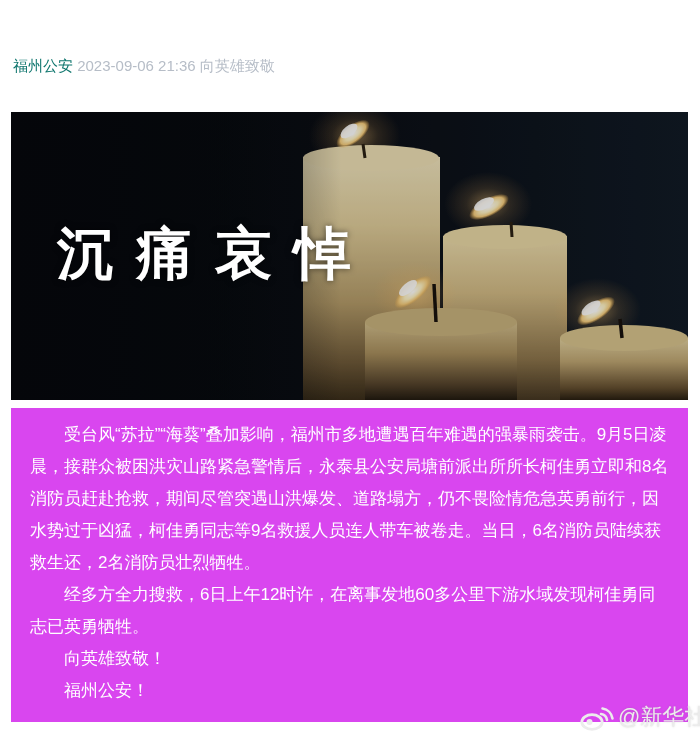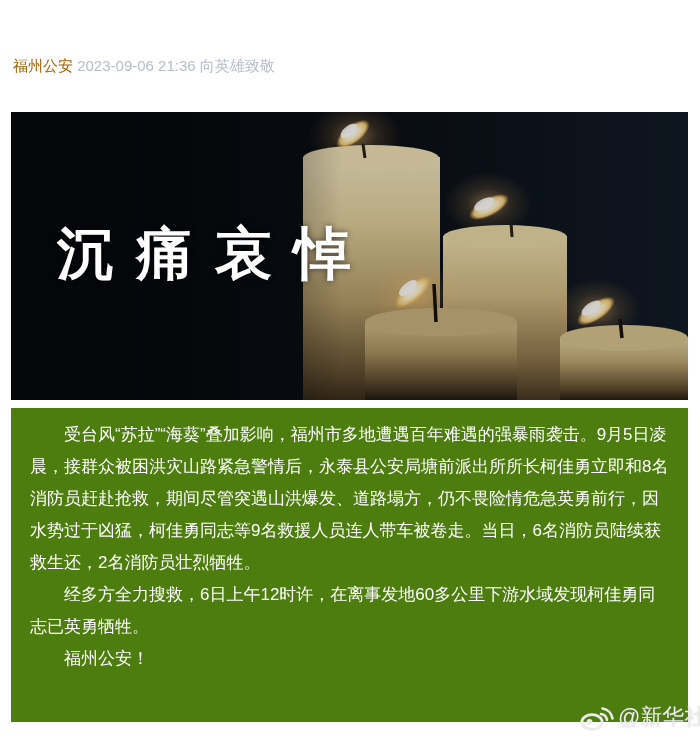--- a/index.html
+++ b/index.html
@@ -3,33 +3,33 @@
 <meta charset="utf-8">
 <style>
   html,body{margin:0;padding:0;background:#fff;}
   .page{position:relative;width:700px;height:740px;background:#ffffff;overflow:hidden;
         font-family:"Liberation Sans","DejaVu Sans",sans-serif;}
 
   .title{position:absolute;left:13px;top:10px;width:672px;margin:0;
          font-size:23px;font-weight:700;color:#161616;letter-spacing:.5px;line-height:30px;}
 
   .meta{position:absolute;left:13px;top:56px;font-size:15px;line-height:20px;white-space:nowrap;}
-  .author{color:#a16207;text-decoration:none;}
+  .author{color:#0f766e;text-decoration:none;}
   .meta-sub{color:#b6bdc7;}
 
   .memorial{position:absolute;left:11px;top:112px;width:677px;height:288px;
             background:#000000;overflow:hidden;}
   .memorial svg{position:absolute;left:0;top:0;}
   .caption{position:absolute;left:46px;top:104px;margin:0;
            font-family:"DejaVu Serif","Liberation Serif",serif;font-weight:700;
            font-size:57px;color:#ffffff;letter-spacing:22px;white-space:nowrap;
            text-shadow:0 0 6px rgba(0,0,0,.6);}
 
   .content{position:absolute;left:11px;top:408px;width:677px;height:314px;
-           box-sizing:border-box;background:#4d7c0f;padding:11px 19px 16px 19px;}
+           box-sizing:border-box;background:#d946ef;padding:11px 19px 16px 19px;}
   .content p{margin:0;text-indent:2em;color:#ffffff;font-size:17px;line-height:32px;
              letter-spacing:0;}
 
   .watermark{position:absolute;left:580px;top:702px;display:flex;align-items:center;
              gap:4px;color:#ececec;font-size:22px;line-height:30px;white-space:nowrap;
              text-shadow:0 0 2px rgba(120,120,120,.35);}
   .watermark svg{display:block;}
 </style>
 </head>
 <body>
@@ -132,20 +132,21 @@
 
       <rect x="0" y="0" width="330" height="288" fill="url(#leftVignette)"></rect>
       <rect x="0" y="0" width="677" height="288" fill="#06080c" opacity="0.18"></rect>
     </svg>
     <p class="caption">沉痛哀悼</p>
   </div>
 
   <div class="content">
     <p>受台风“苏拉”“海葵”叠加影响，福州市多地遭遇百年难遇的强暴雨袭击。9月5日凌晨，接群众被困洪灾山路紧急警情后，永泰县公安局塘前派出所所长柯佳勇立即和8名消防员赶赴抢救，期间尽管突遇山洪爆发、道路塌方，仍不畏险情危急英勇前行，因水势过于凶猛，柯佳勇同志等9名救援人员连人带车被卷走。当日，6名消防员陆续获救生还，2名消防员壮烈牺牲。</p>
     <p>经多方全力搜救，6日上午12时许，在离事发地60多公里下游水域发现柯佳勇同志已英勇牺牲。</p>
+    <p>向英雄致敬！</p>
     <p>福州公安！</p>
   </div>
 
   <div class="watermark">
     <svg width="34" height="30" viewBox="0 0 34 30" aria-hidden="true">
       <ellipse cx="12" cy="20" rx="10.2" ry="7.4" fill="none" stroke="#ececec" stroke-width="2.8"></ellipse>
       <circle cx="9.5" cy="20" r="3" fill="#ececec"></circle>
       <path d="M 21 12 A 7 7 0 0 1 27 18" fill="none" stroke="#ececec" stroke-width="2.6" stroke-linecap="round"></path>
       <path d="M 22.5 6.5 A 12 12 0 0 1 32.5 16.5" fill="none" stroke="#ececec" stroke-width="2.6" stroke-linecap="round"></path>
     </svg>

